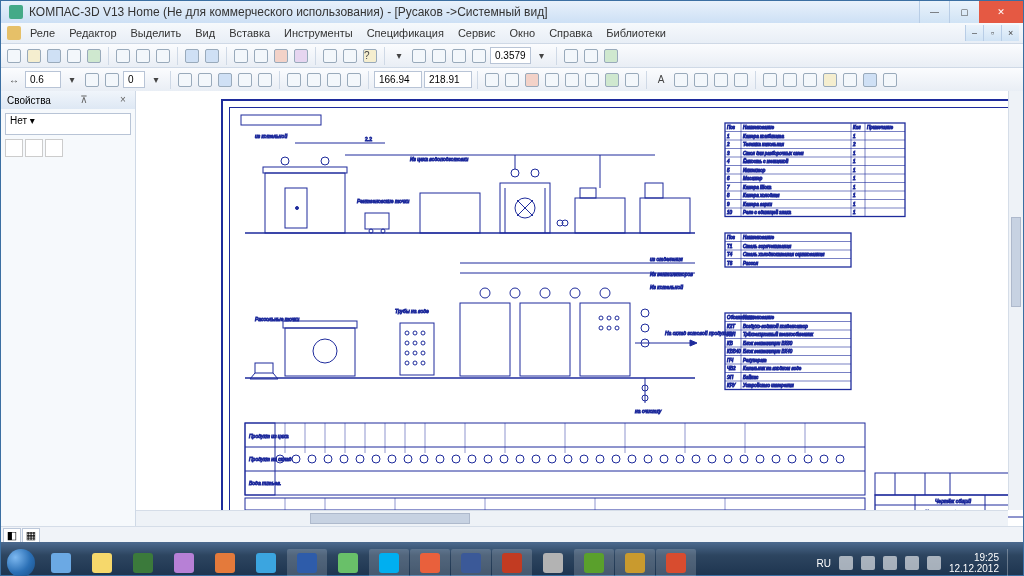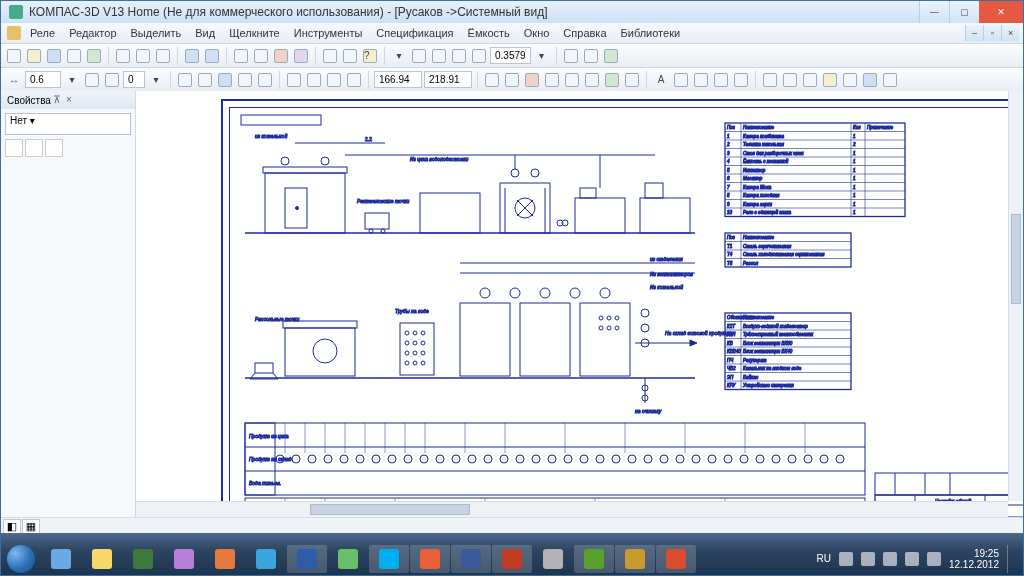--- a/index.html
+++ b/index.html
@@ -20,34 +20,34 @@
 .toolbar .sep{width:1px;height:18px;background:#cfd9e6;margin:0 3px}
 .toolbar .val{height:17px;border:1px solid #b8c4d6;background:#fff;font-size:10px;padding:0 4px;display:flex;align-items:center;min-width:36px}
 .toolbar .i{width:14px;height:14px;border:1px solid #9ab;background:#f3f7fb;border-radius:2px}
 .toolbar .i.g{background:#cfe8cf}
 .toolbar .i.b{background:#cfe0f5}
 .toolbar .i.y{background:#f5eecf}
 .toolbar .i.r{background:#f3d2c8}
 .toolbar .i.p{background:#e6d5f0}
 .content{flex:1;display:flex;background:#fff;overflow:hidden}
 .sidepanel{width:135px;border-right:1px solid #cfd9e6;display:flex;flex-direction:column;background:#f6f9fc}
-.sp-title{height:18px;background:linear-gradient(#f0f5fb,#dee8f4);font-size:10px;padding:2px 6px;display:flex;align-items:center;justify-content:flex-start}
+.sp-title{height:18px;background:linear-gradient(#f0f5fb,#dee8f4);font-size:10px;padding:2px 6px;display:flex;align-items:center;justify-content:space-between}
 .sp-title .x{width:12px;height:12px;text-align:center;line-height:12px;color:#666}
 .sp-body{flex:1;padding:4px}
 .sp-sel{width:100%;height:22px;border:1px solid #b8c4d6;background:#fff;font-size:10px;padding:1px 4px}
 .sp-tabs{display:flex;gap:2px;margin-top:4px}
 .sp-tabs .t{width:18px;height:18px;border:1px solid #ccc;background:#fff;display:flex;align-items:center;justify-content:center}
 .sp-tabs .t .i{width:10px;height:10px}
 .canvas{flex:1;position:relative;background:#fff;overflow:hidden}
 .sheet{position:absolute;left:85px;top:8px;width:812px;height:456px;border:2px solid #1e2b9c}
 .frame2{position:absolute;left:6px;top:6px;right:6px;bottom:6px;border:1px solid #1e2b9c}
 .blue{color:#1e2b9c}
 svg text{font-family:Tahoma,sans-serif}
 .statusbar{height:18px;background:linear-gradient(#f6f9fc,#e8eef6);border-top:1px solid #cfd9e6;font-size:10px;color:#555;padding:2px 6px;display:flex;align-items:center}
-.taskbar{height:42px;background:linear-gradient(#4c6a8f,#2d4560 40%,#1e3550);display:flex;align-items:center;padding:9px 0 0 0}
+.taskbar{height:33px;background:linear-gradient(#4c6a8f,#2d4560 40%,#1e3550);display:flex;align-items:center;padding:9px 0 0 0}
 .start{width:40px;height:33px;display:flex;align-items:center;justify-content:center}
 .start .orb{width:28px;height:28px;border-radius:50%;background:radial-gradient(circle at 30% 30%,#7db8f0,#2a6fb5 55%,#1a4c82)}
 .tasks{flex:1;display:flex;align-items:center;gap:1px}
 .tasks .tk{width:40px;height:28px;display:flex;align-items:center;justify-content:center;border-radius:2px}
 .tasks .tk.active{background:rgba(255,255,255,.18)}
 .tasks .tk .ico{width:20px;height:20px;border-radius:3px}
 .tray{display:flex;align-items:center;gap:8px;padding:0 8px;color:#fff;font-size:10px}
 .tray .clock{text-align:right;line-height:11px}
 .tray .ti{width:14px;height:14px;background:rgba(255,255,255,.6);border-radius:2px}
 .tab-strip{height:16px;background:#f0f3f8;border-top:1px solid #d5dde8;display:flex;align-items:flex-end;padding-left:2px}
@@ -70,24 +70,24 @@
       <span class="close">✕</span>
     </div>
   </div>
 
   <div class="menubar">
     <div class="icon"></div>
     <span>Реле</span>
     <span>Редактор</span>
     <span>Выделить</span>
     <span>Вид</span>
-    <span>Щелкните</span>
+    <span>Вставка</span>
     <span>Инструменты</span>
     <span>Спецификация</span>
-    <span>Ёмкость</span>
+    <span>Сервис</span>
     <span>Окно</span>
     <span>Справка</span>
     <span>Библиотеки</span>
     <div style="flex:1"></div>
     <div class="win-btns" style="height:16px">
       <span class="mm" style="width:18px;height:16px">–</span>
       <span class="mm" style="width:18px;height:16px">▫</span>
       <span class="mm" style="width:18px;height:16px">×</span>
     </div>
   </div>

